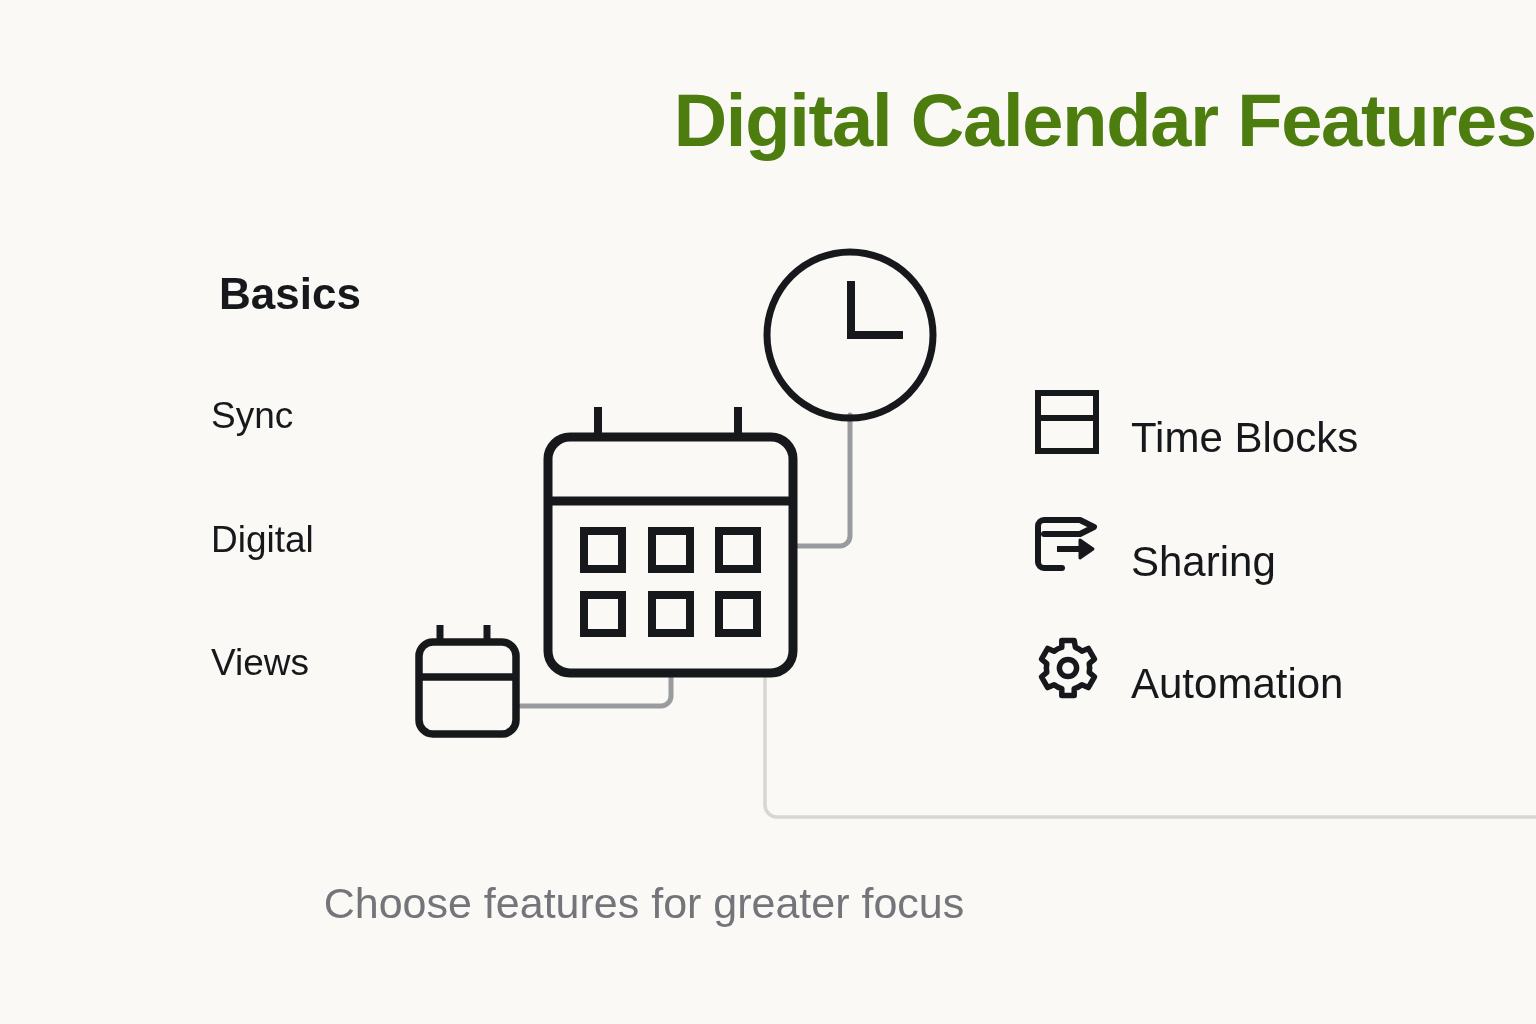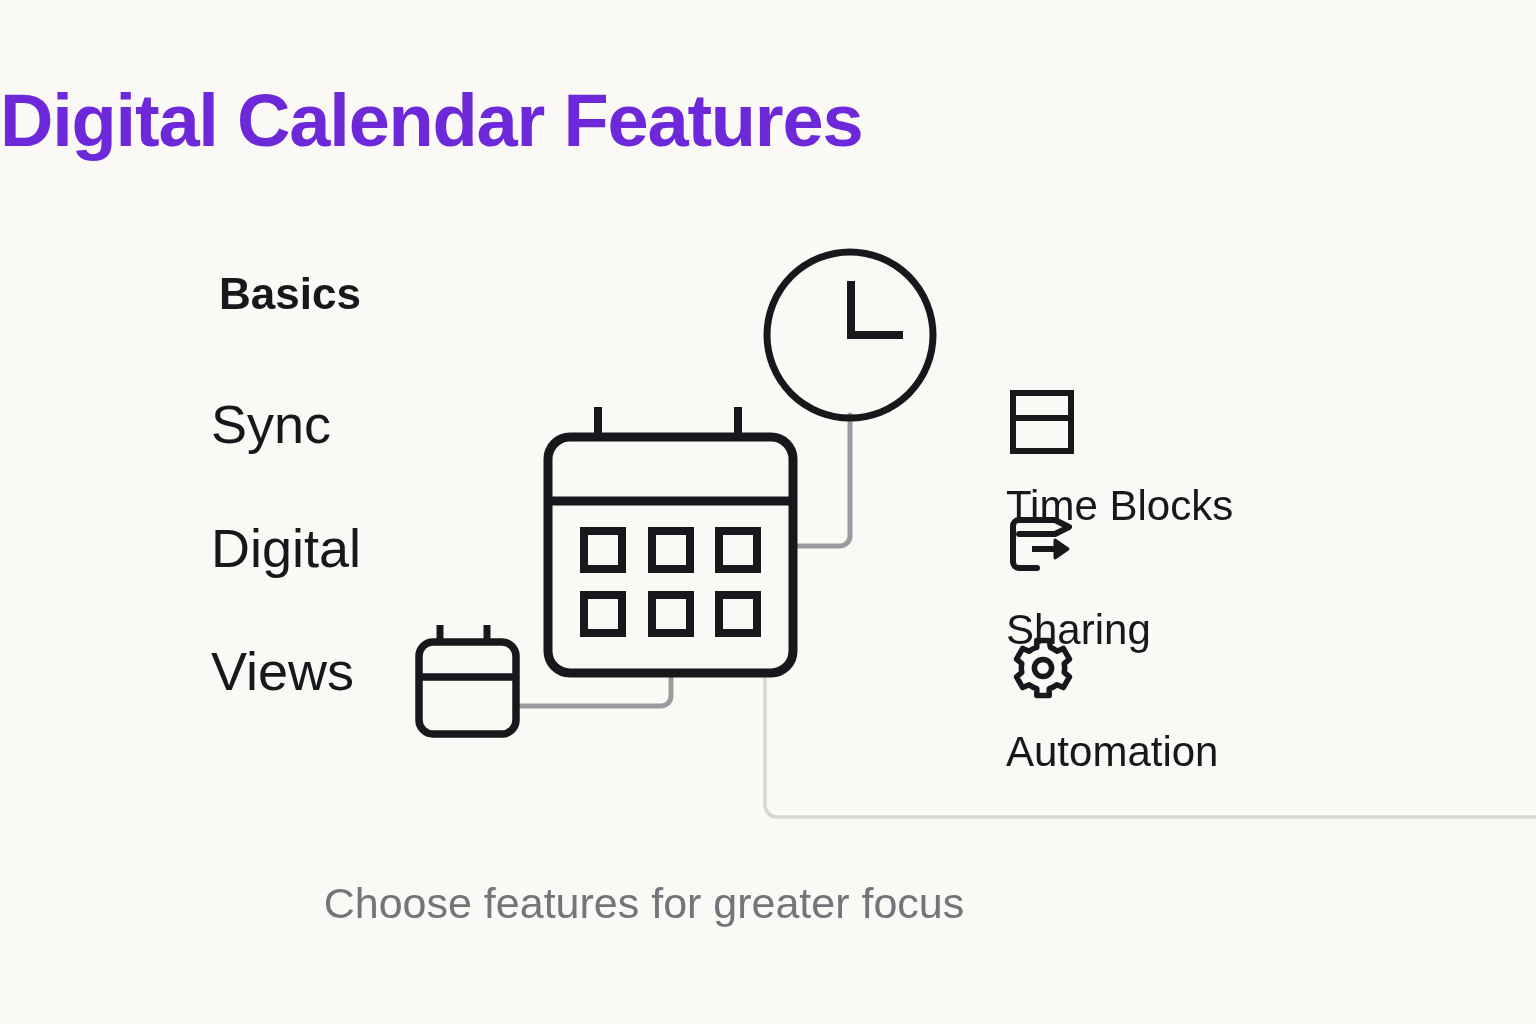--- a/index.html
+++ b/index.html
@@ -19,63 +19,62 @@
     width: 1536px;
     height: 1024px;
   }
 
   
   .page-title {
     position: absolute;
     left: 0;
     top: 84px;
     width: 1536px;
-    text-align: left;
+    text-align: right;
     font-size: 74px;
     font-weight: 700;
     letter-spacing: -1.2px;
-    color: #6d28d9;
+    color: #4d7c0f;
     line-height: 1;
     white-space: nowrap;
   }
 
   
   .col-heading {
     position: absolute;
     font-size: 44px;
     line-height: 1;
     color: #16181c;
     white-space: nowrap;
   }
   .col-heading.left  { left: 211px; top: 272px; font-weight: 700; margin-left: 8px; }
   .col-heading.right { left: 1031px; top: 272px; font-weight: 400; }
 
   
   .left-item {
     position: absolute;
     left: 211px;
-    font-size: 54px;
+    font-size: 37px;
     font-weight: 400;
     line-height: 1;
     color: #16181c;
     white-space: nowrap;
   }
   .left-item.i0 { top: 397px; }
   .left-item.i1 { top: 521px; }
   .left-item.i2 { top: 644px; }
 
   
   .right-item {
     position: absolute;
-    left: 1006px;
+    left: 1031px;
     display: flex;
-    align-items: flex-start;
+    align-items: flex-end;
     gap: 26px;
     white-space: nowrap;
-    flex-direction: column;
   }
   .right-item.r0 { top: 385px; }
   .right-item.r1 { top: 509px; }
   .right-item.r2 { top: 631px; }
   .right-item .ri-icon {
     width: 74px;
     height: 74px;
     flex: 0 0 74px;
     display: block;
   }

